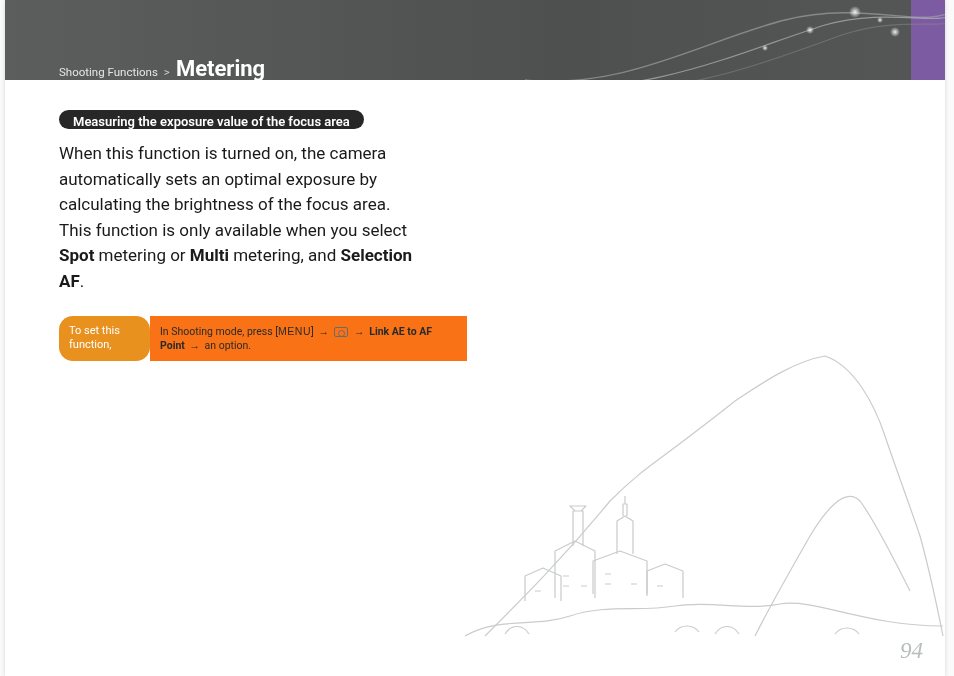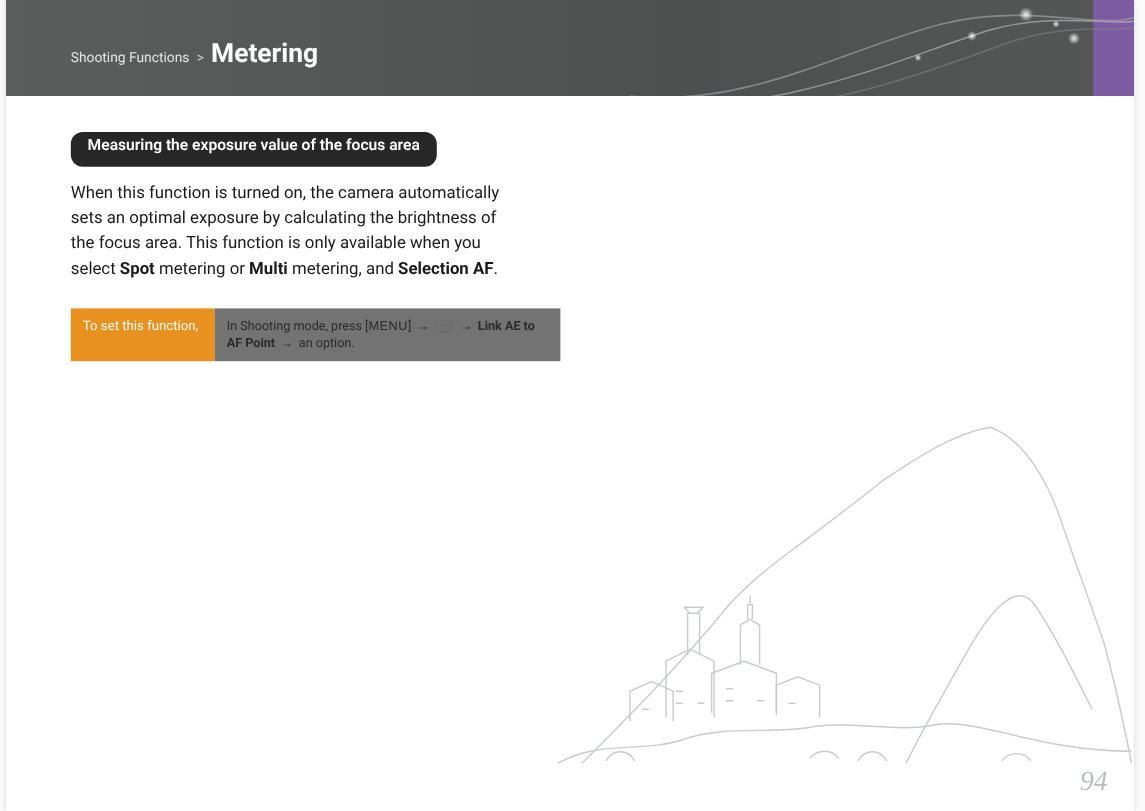--- a/index.html
+++ b/index.html
@@ -35,21 +35,21 @@
   }
   .header-swirl svg { width: 100%; height: 100%; }
   .header-purple {
     position: absolute;
     right: -6px; top: -6px; width: 40px; height: 95px;
     background: #7d5ba2;
   }
   .breadcrumb {
     position: absolute;
     left: 54px;
-    bottom: 23px;
+    bottom: 0;
     font-size: 11.5px;
     line-height: 1;
     color: #efefef;
     display: flex;
     align-items: baseline;
     gap: 6px;
   }
   .breadcrumb .section {
     color: #e6e6e6;
     font-weight: 400;
@@ -62,48 +62,49 @@
   }
   .content {
     padding: 30px 54px 0 54px;
     width: 470px;
   }
   .pill {
     display: inline-block;
     background: #272727;
     color: #fff;
     border-radius: 10px;
-    padding: 4px 14px 10px 14px;
+    padding: 4px 14px 0 14px;
     font-size: 13px;
     font-weight: 600;
     margin-bottom: 12px;
   }
   .para {
-    font-size: 14px;
+    font-size: 17px;
     line-height: 1.5;
     color: #1a1a1a;
     max-width: 410px;
   }
   .para b { font-weight: 700; }
   .setting-row {
     display: flex;
     width: 408px;
     margin-top: 22px;
     align-items: stretch;
   }
   .setting-label {
     background: #e8911e;
     color: #fff;
     font-size: 11px;
     padding: 8px 10px;
-    width: 120px;
+    width: 91px;
     line-height: 1.25;
+    border-radius: 14px;
   }
   .setting-body {
-    background: #737373;
+    background: #f97316;
     color: #2a2a2a;
     font-size: 10.5px;
     padding: 8px 10px;
     flex: 1;
     line-height: 1.35;
   }
   .setting-body .m { font-family: "Arial Narrow", Arial, sans-serif; letter-spacing: 0.5px; }
   .setting-body .arrow { padding: 0 2px; }
   .setting-body .camicon {
     display: inline-block;

